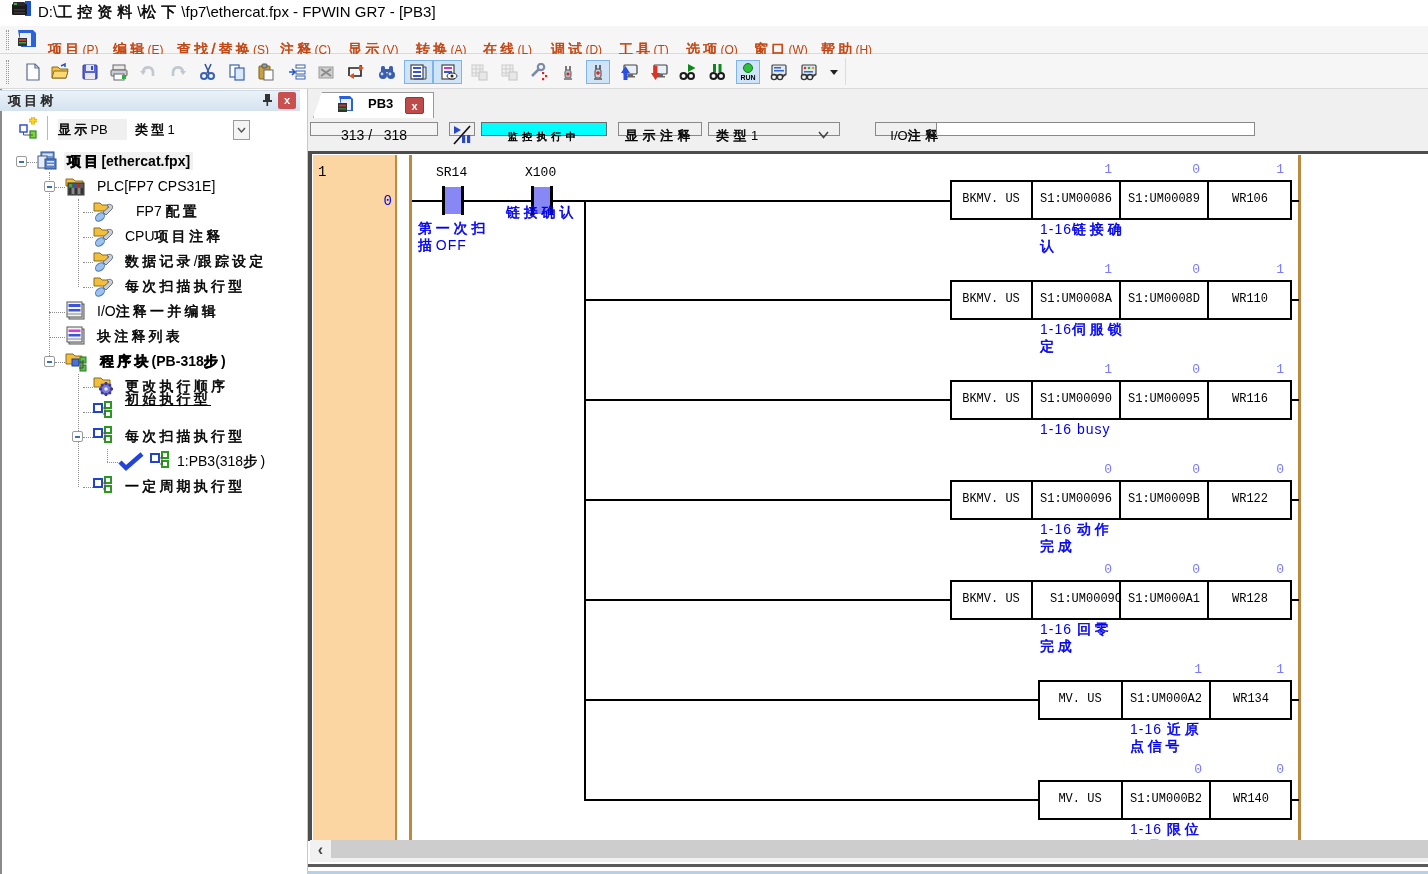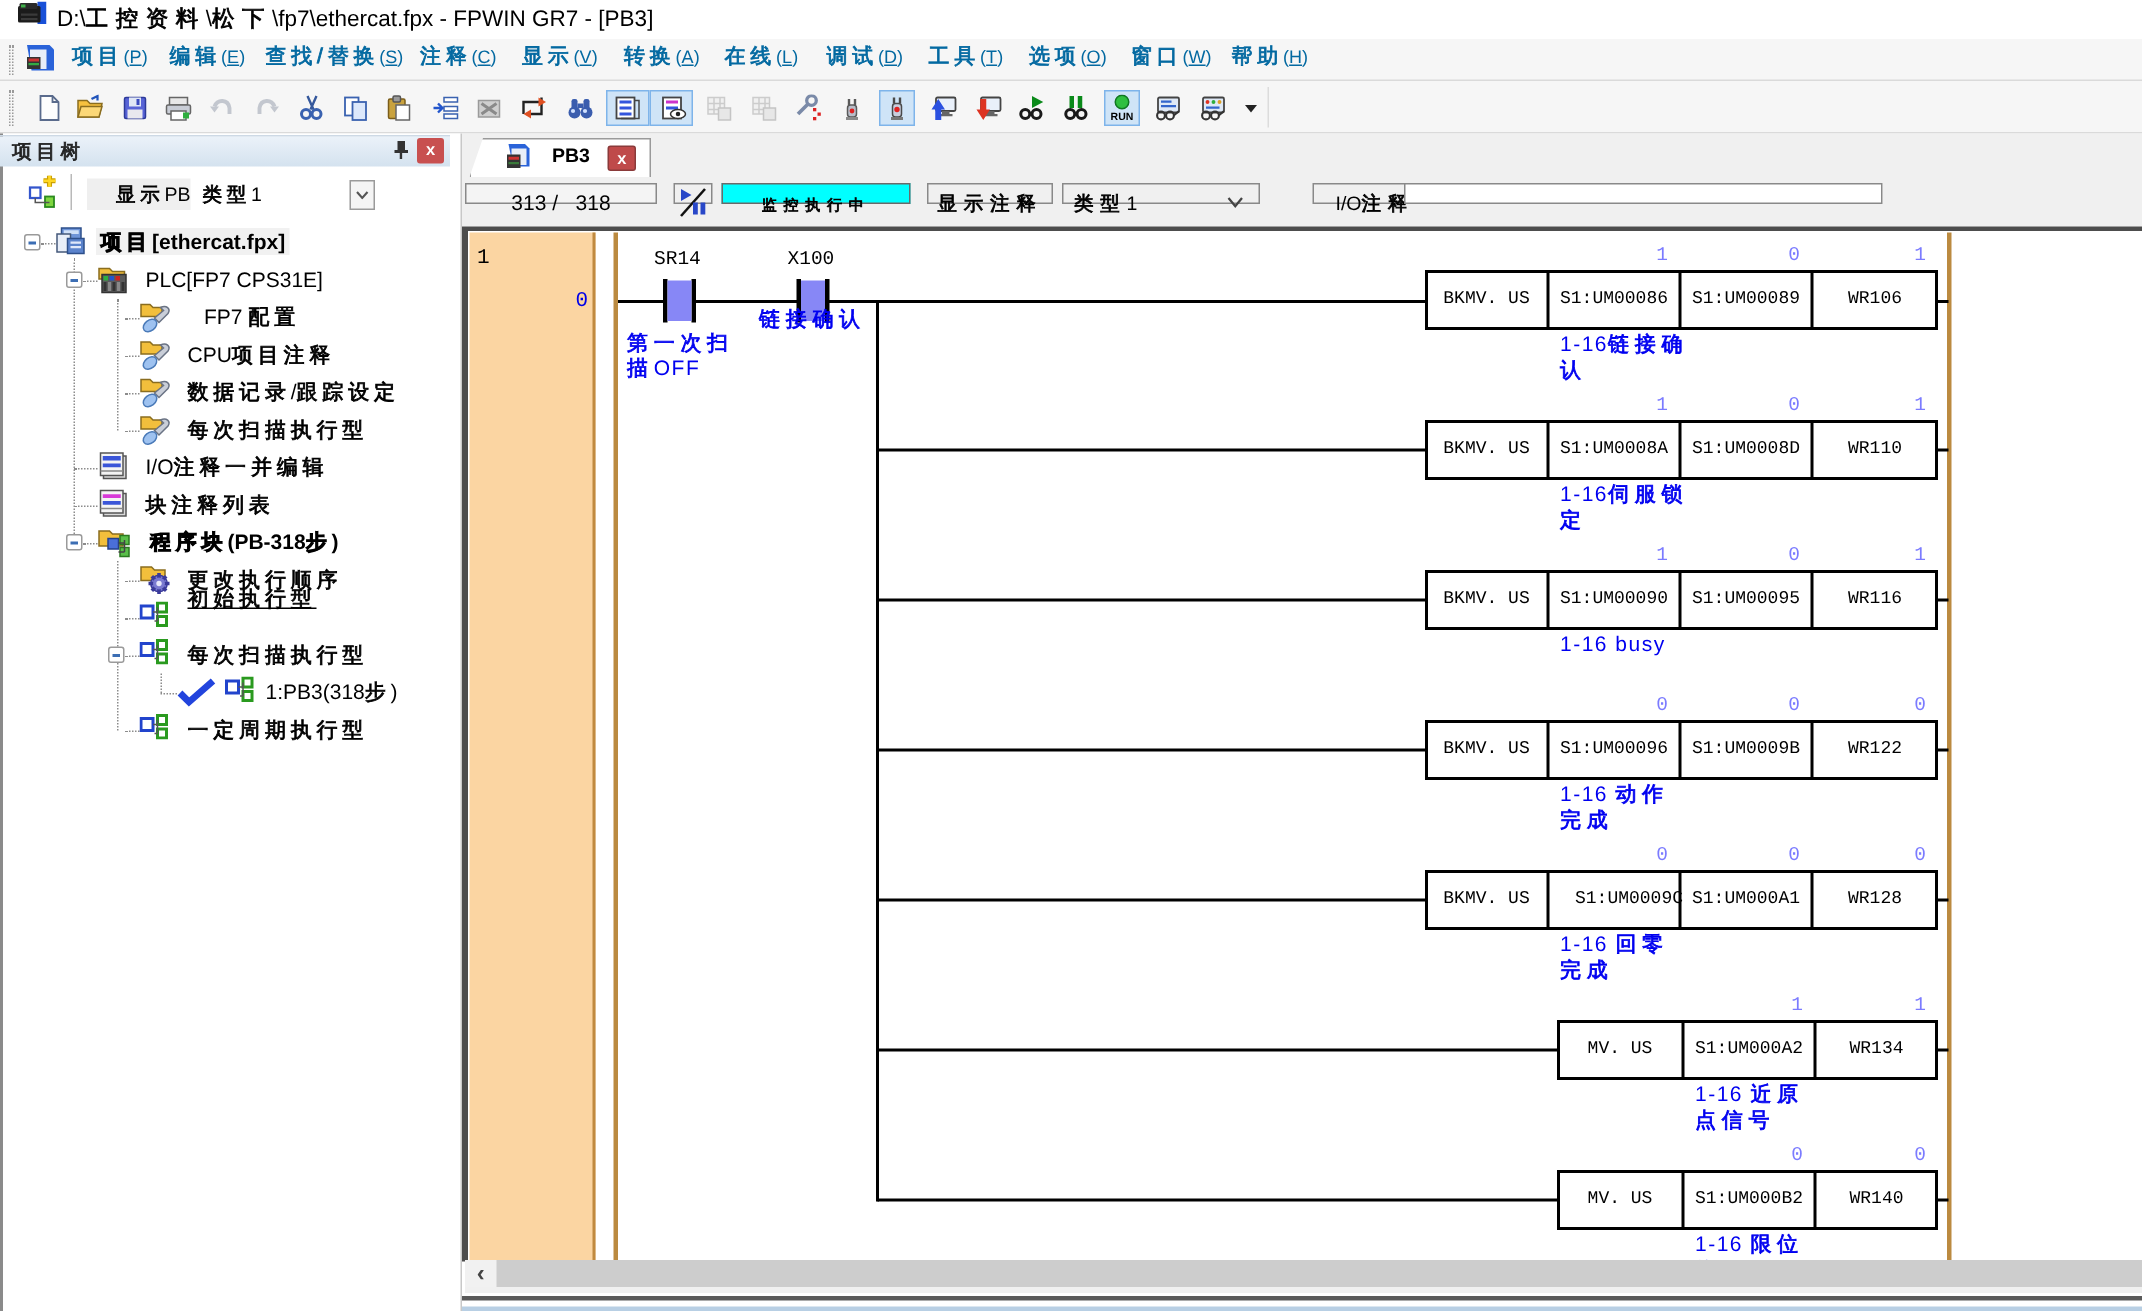--- a/index.html
+++ b/index.html
@@ -6,21 +6,21 @@
 .a{position:absolute}
 .cjk{letter-spacing:3.2px;-webkit-text-stroke:0.55px currentColor}
 .cmt .cjk{letter-spacing:3.8px}
 .lbox .cjk{letter-spacing:4.5px}
 .mono{font-family:"Liberation Mono",monospace}
 
 #titlebar{left:0;top:0;width:1428px;height:26px;background:#fff}
 #menubar{left:0;top:26px;width:1428px;height:28px;background:#f6f6f6;border-bottom:1px solid #dadada}
 #toolbar{left:0;top:54px;width:1428px;height:35px;background:#f6f6f6;border-bottom:1px solid #dadada}
 .grip{width:3px;border-left:1px dotted #9a9a9a;border-right:1px dotted #9a9a9a}
-.mitem{top:28px;height:19px;line-height:19px;color:#0369a1;font-size:14px}
+.mitem{top:40px;height:19px;line-height:19px;color:#c2410c;font-size:14px}
 .ticon{top:63px;width:18px;height:18px}
 .thl{top:60px;width:24px;height:24px;background:#cfe4f7;border:1px solid #7eb4ea}
 
 #lpanel{left:0;top:89px;width:308px;height:785px;background:#fff;border-left:2px solid #8a8a8a;border-right:1px solid #c8c8c8}
 #lphead{left:0;top:90px;width:300px;height:21px;background:linear-gradient(#ebf2f9,#d4e2ef);border-top:1px solid #cdd9e5;font-size:13px;line-height:20px;padding-left:8px;color:#222}
 .treetxt{font-size:14px;height:18px;line-height:18px;white-space:nowrap}
 .ebox{width:11px;height:11px;background:#fff;border:1px solid #9a9a9a;border-radius:2px}
 .ebox i{position:absolute;left:2px;top:4px;width:5px;height:1.6px;background:#3c6eb4}
 .doth{border-top:1px dotted #8c8c8c;height:1px}
 .dotv{border-left:1px dotted #8c8c8c;width:1px}
@@ -256,21 +256,21 @@
   </svg>
 <div class="a" style="left:278px;top:92px;width:18px;height:17px;background:#c85050;border-radius:2px;color:#fff;font-size:11px;font-weight:bold;text-align:center;line-height:17px">x</div>
 <svg class="a" style="left:18px;top:117px" width="24" height="23" viewBox="0 0 24 23">
 <rect x="2" y="8" width="7" height="7" fill="#fff" stroke="#3355cc" stroke-width="1.5"></rect>
 <rect x="12" y="14" width="6" height="7" fill="#7ed63f" stroke="#2a8a1f" stroke-width="1.2"></rect>
 <path d="M5.5 15 L5.5 18 L15 18" stroke="#555" fill="none"></path>
 <path d="M11 3.5 L19 3.5 M15 0 L15 7.5" stroke="#caa005" stroke-width="3.4"></path>
 <path d="M11 3.5 L19 3.5 M15 0 L15 7.5" stroke="#ffd723" stroke-width="1.8"></path>
 </svg>
 <div class="a" style="left:47px;top:116px;width:1px;height:24px;background:#b9b9b9"></div>
-<div class="a" style="left:58px;top:119px;width:69px;height:21px;background:#efefef;font-size:13px;text-align:right;line-height:21px"><span class="cjk">显示</span>PB</div>
+<div class="a" style="left:58px;top:119px;width:69px;height:21px;background:#efefef;font-size:13px;text-align:left;line-height:21px"><span class="cjk">显示</span>PB</div>
 <div class="a" style="left:135px;top:119px;height:21px;font-size:13px;line-height:21px"><span class="cjk">类型</span>1</div>
 <div class="a" style="left:233px;top:120px;width:17px;height:20px;background:#f4f4f4;border:1px solid #9a9a9a"></div>
 <svg class="a" style="left:237px;top:127px" width="9" height="6" viewBox="0 0 9 6">
     <path d="M1 1 L4.5 5 L8 1" fill="none" stroke="#555" stroke-width="1.4"></path>
   </svg>
 <div class="a dotv" style="left:49px;top:172px;height:189.5px"></div>
 <div class="a dotv" style="left:78px;top:199px;height:87.5px"></div>
 <div class="a dotv" style="left:78px;top:374px;height:112.5px"></div>
 <div class="a dotv" style="left:107px;top:449px;height:12.5px"></div>
 <div class="a doth" style="left:27px;top:161.5px;width:10px"></div>

